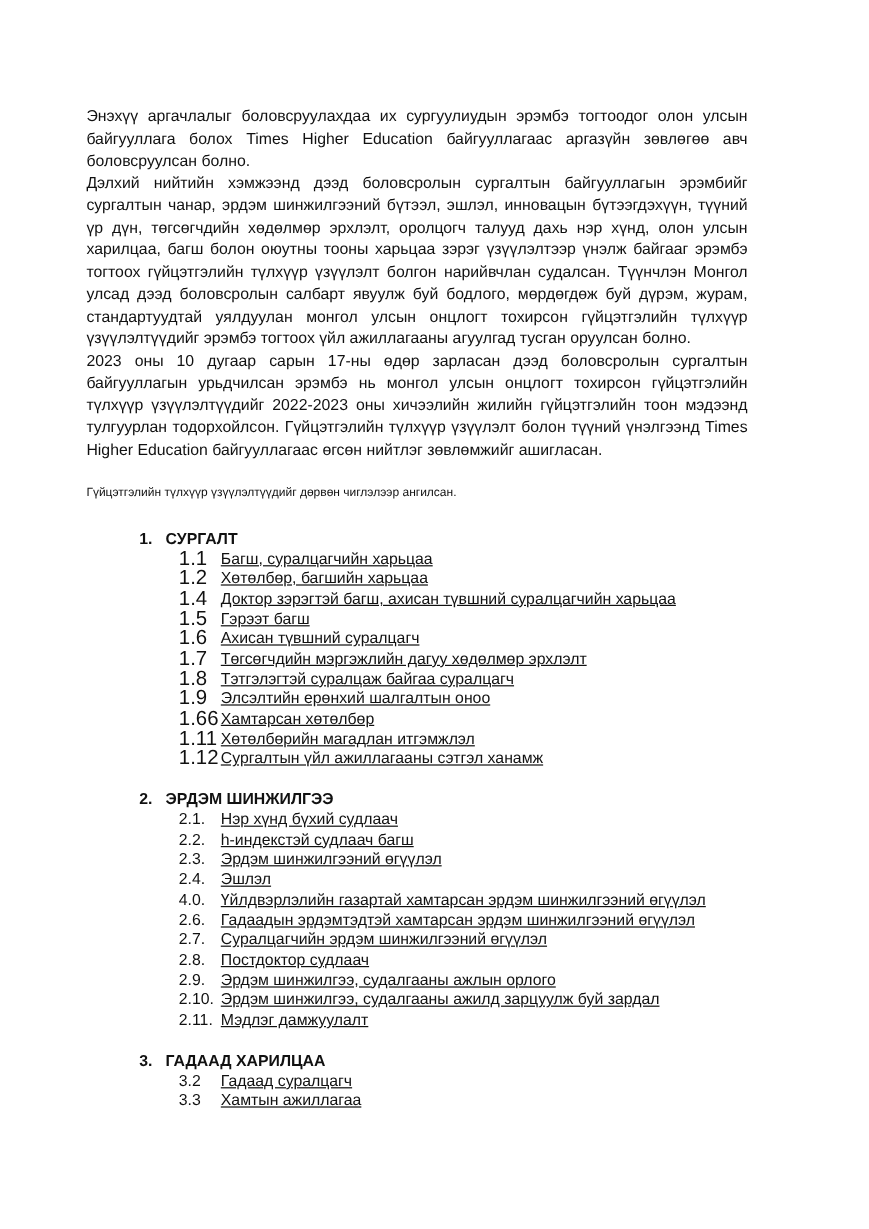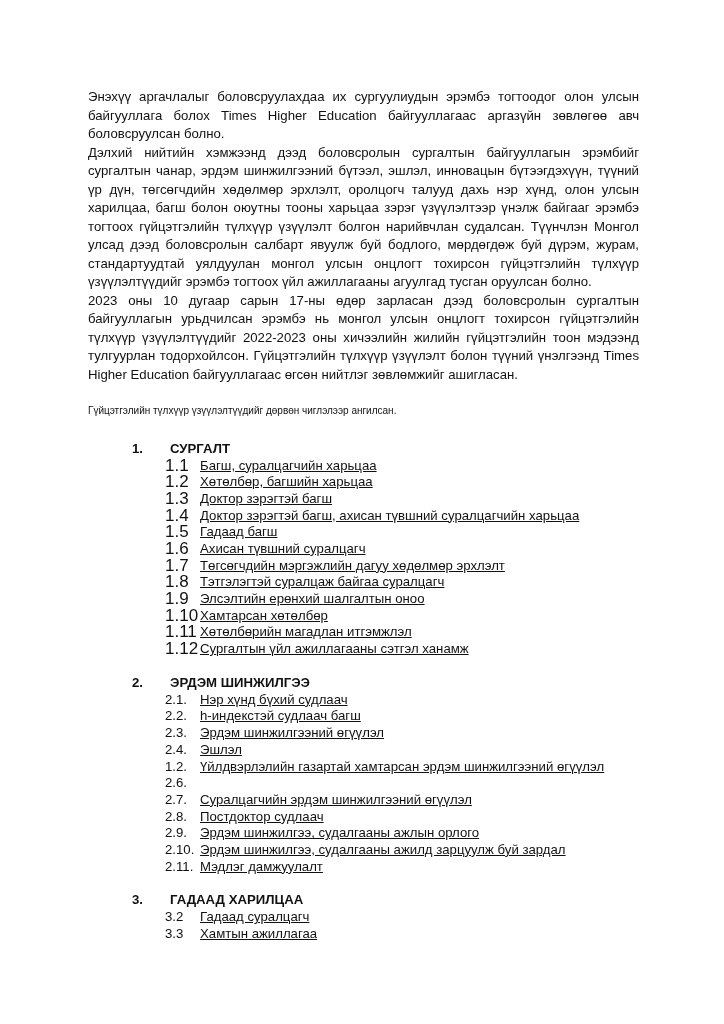--- a/index.html
+++ b/index.html
@@ -1,27 +1,27 @@
 <!DOCTYPE html>
 <html><head>
 <meta charset="utf-8">
 <style>
   html, body { margin: 0; padding: 0; background: #ffffff; }
   body { width: 724px; height: 1024px; position: relative; overflow: hidden;
          font-family: "Liberation Sans", sans-serif; color: #111111; }
-  .page { position: absolute; left: 88px; top: 88px; width: 551px; }
+  .page { position: absolute; left: 72px; top: 88px; width: 551px; }
   .para { font-size: 13.2px; line-height: 18.5px; text-align: justify; margin: 0; }
   .para.last-left { text-align: justify; text-align-last: left; }
   .gap { height: 18px; }
   .intro { font-size: 10px; line-height: 18.5px; margin: 0; }
   .section { margin-top: 15px; }
   .section:first-of-type { margin-top: 0; }
   .sec-head { position: relative; height: 19px; font-weight: bold; font-size: 13.2px; line-height: 19px; }
   .sec-num { position: absolute; left: 44px; }
-  .sec-title { position: absolute; left: 66px; margin-left: 16px; }
+  .sec-title { position: absolute; left: 66px; }
   .items { margin: 0; padding: 0; list-style: none; }
   .item { position: relative; height: 16.7px; font-size: 13.2px; line-height: 16.7px; }
   .item-num { position: absolute; left: 77px; }
   .item-num.small { font-size: 17px; }
   .item-text { position: absolute; left: 112px; white-space: nowrap; text-decoration: underline; }
 </style>
 </head>
 <body>
 
 <div class="page">
@@ -41,49 +41,45 @@
         <ul class="items">
           <li class="item">
             <span class="item-num small">1.1</span>
             <span class="item-text">Багш, суралцагчийн харьцаа</span>
           </li>
           <li class="item">
             <span class="item-num small">1.2</span>
             <span class="item-text">Хөтөлбөр, багшийн харьцаа</span>
           </li>
           <li class="item">
-            <span class="item-num small">1.3</span>
-            <span class="item-text">Доктор зэрэгтэй багш</span>
-          </li>
-          <li class="item">
             <span class="item-num small">1.4</span>
             <span class="item-text">Доктор зэрэгтэй багш, ахисан түвшний суралцагчийн харьцаа</span>
           </li>
           <li class="item">
             <span class="item-num small">1.5</span>
-            <span class="item-text">Гадаад багш</span>
+            <span class="item-text">Гэрээт багш</span>
           </li>
           <li class="item">
             <span class="item-num small">1.6</span>
             <span class="item-text">Ахисан түвшний суралцагч</span>
           </li>
           <li class="item">
             <span class="item-num small">1.7</span>
             <span class="item-text">Төгсөгчдийн мэргэжлийн дагуу хөдөлмөр эрхлэлт</span>
           </li>
           <li class="item">
             <span class="item-num small">1.8</span>
             <span class="item-text">Тэтгэлэгтэй суралцаж байгаа суралцагч</span>
           </li>
           <li class="item">
             <span class="item-num small">1.9</span>
             <span class="item-text">Элсэлтийн ерөнхий шалгалтын оноо</span>
           </li>
           <li class="item">
-            <span class="item-num small">1.10</span>
+            <span class="item-num small">1.66</span>
             <span class="item-text">Хамтарсан хөтөлбөр</span>
           </li>
           <li class="item">
             <span class="item-num small">1.11</span>
             <span class="item-text">Хөтөлбөрийн магадлан итгэмжлэл</span>
           </li>
           <li class="item">
             <span class="item-num small">1.12</span>
             <span class="item-text">Сургалтын үйл ажиллагааны сэтгэл ханамж</span>
           </li>
@@ -105,25 +101,26 @@
           </li>
           <li class="item">
             <span class="item-num">2.3.</span>
             <span class="item-text">Эрдэм шинжилгээний өгүүлэл</span>
           </li>
           <li class="item">
             <span class="item-num">2.4.</span>
             <span class="item-text">Эшлэл</span>
           </li>
           <li class="item">
-            <span class="item-num">1.2.</span>
+            <span class="item-num">4.0.</span>
             <span class="item-text">Үйлдвэрлэлийн газартай хамтарсан эрдэм шинжилгээний өгүүлэл</span>
           </li>
           <li class="item">
             <span class="item-num">2.6.</span>
+            <span class="item-text">Гадаадын эрдэмтэдтэй хамтарсан эрдэм шинжилгээний өгүүлэл</span>
           </li>
           <li class="item">
             <span class="item-num">2.7.</span>
             <span class="item-text">Суралцагчийн эрдэм шинжилгээний өгүүлэл</span>
           </li>
           <li class="item">
             <span class="item-num">2.8.</span>
             <span class="item-text">Постдоктор судлаач</span>
           </li>
           <li class="item">

